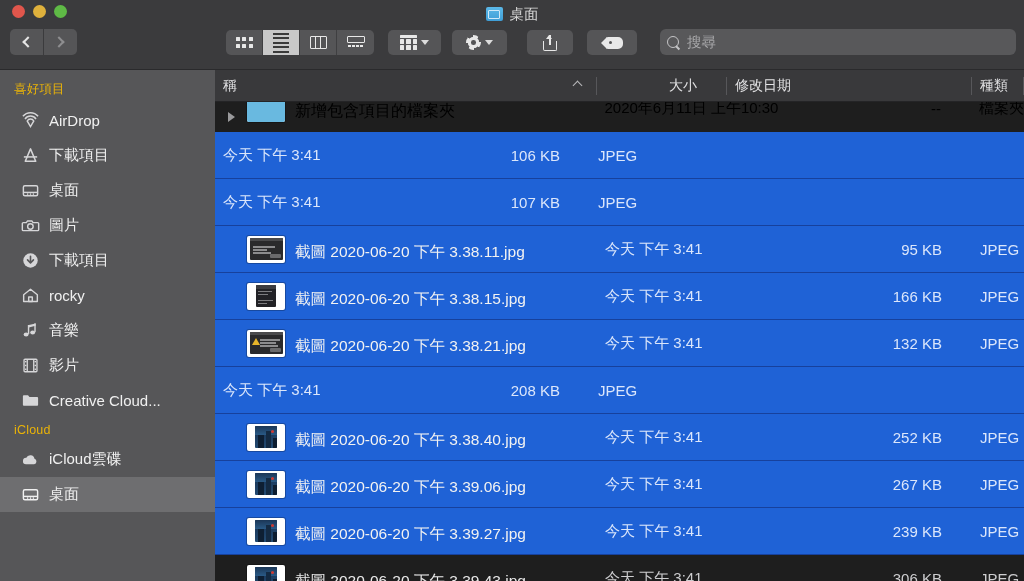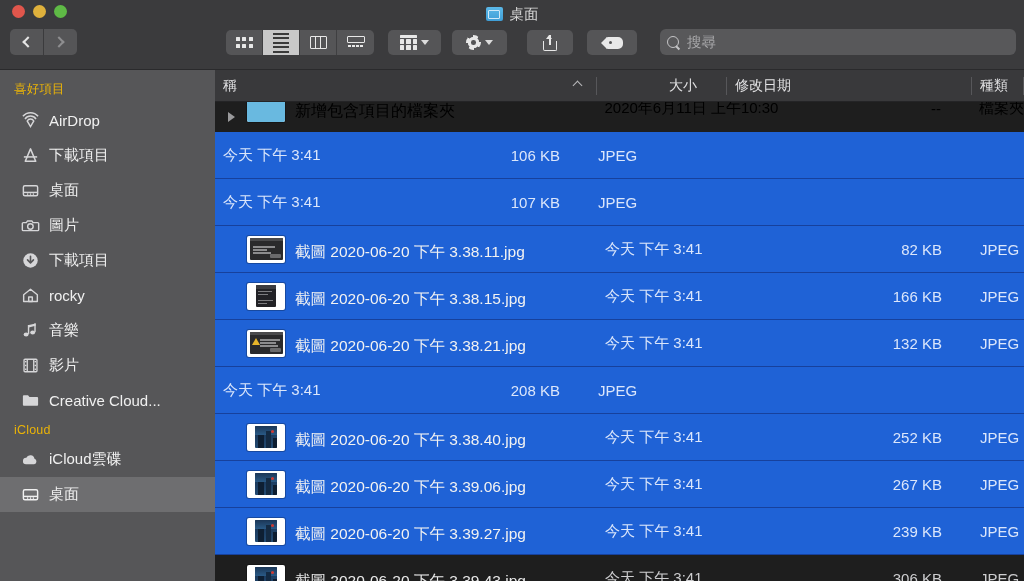--- a/index.html
+++ b/index.html
@@ -581,21 +581,21 @@
                   <span class="bar"></span>
                 <span class="ln" style="left:3px;top:8px;width:22px"></span>
                 <span class="ln" style="left:3px;top:11px;width:14px"></span>
                 <span class="ln" style="left:3px;top:14px;width:18px"></span>
                 <span class="btn"></span>
                 </span>
             </span>
             <span class="nm">截圖 2020-06-20 下午 3.38.11.jpg</span>
           </div>
           <div class="c-date">今天 下午 3:41</div>
-          <div class="c-size">82 KB</div>
+          <div class="c-size">95 KB</div>
           <div class="c-kind">JPEG</div>
         </div>
 
         <div class="row sel">
           <div class="c-name">
             <span class="disc"></span>
             <span class="thumb">
               <span class="inner t-portrait" style="width:20px;height:22px">
                   <span class="top"></span>
                 <span class="ln" style="left:2px;top:6px;width:14px"></span>

